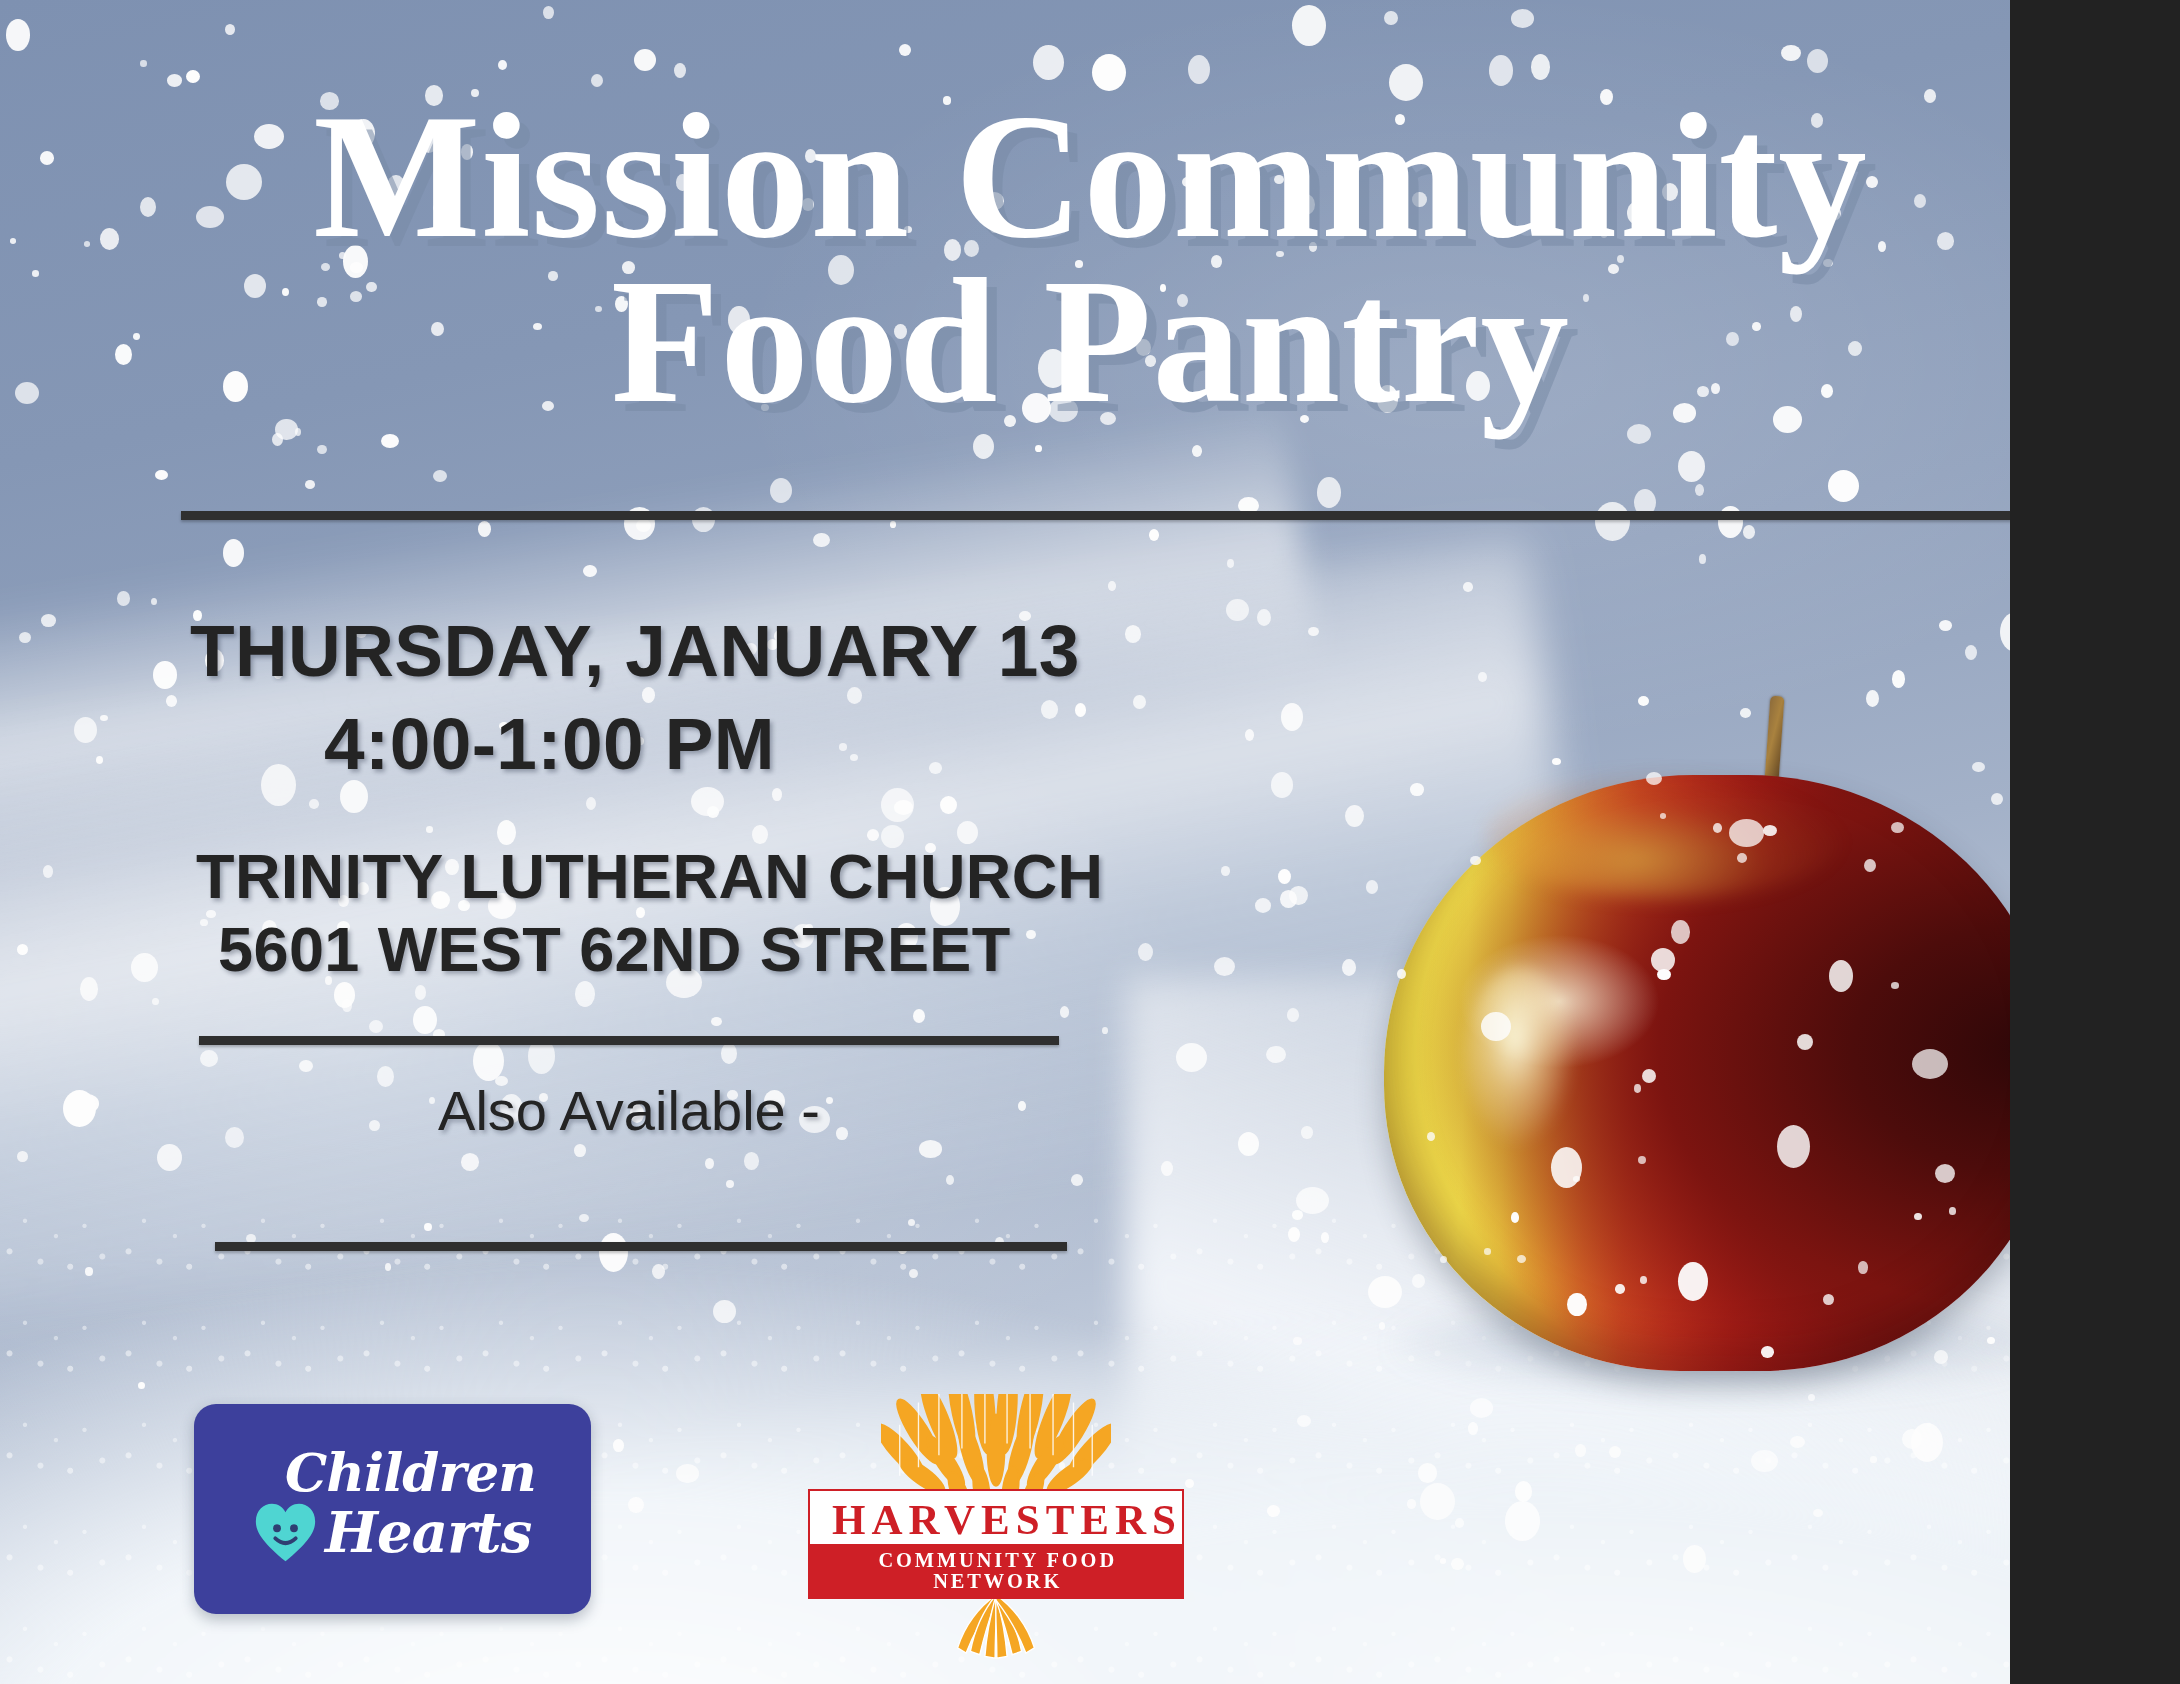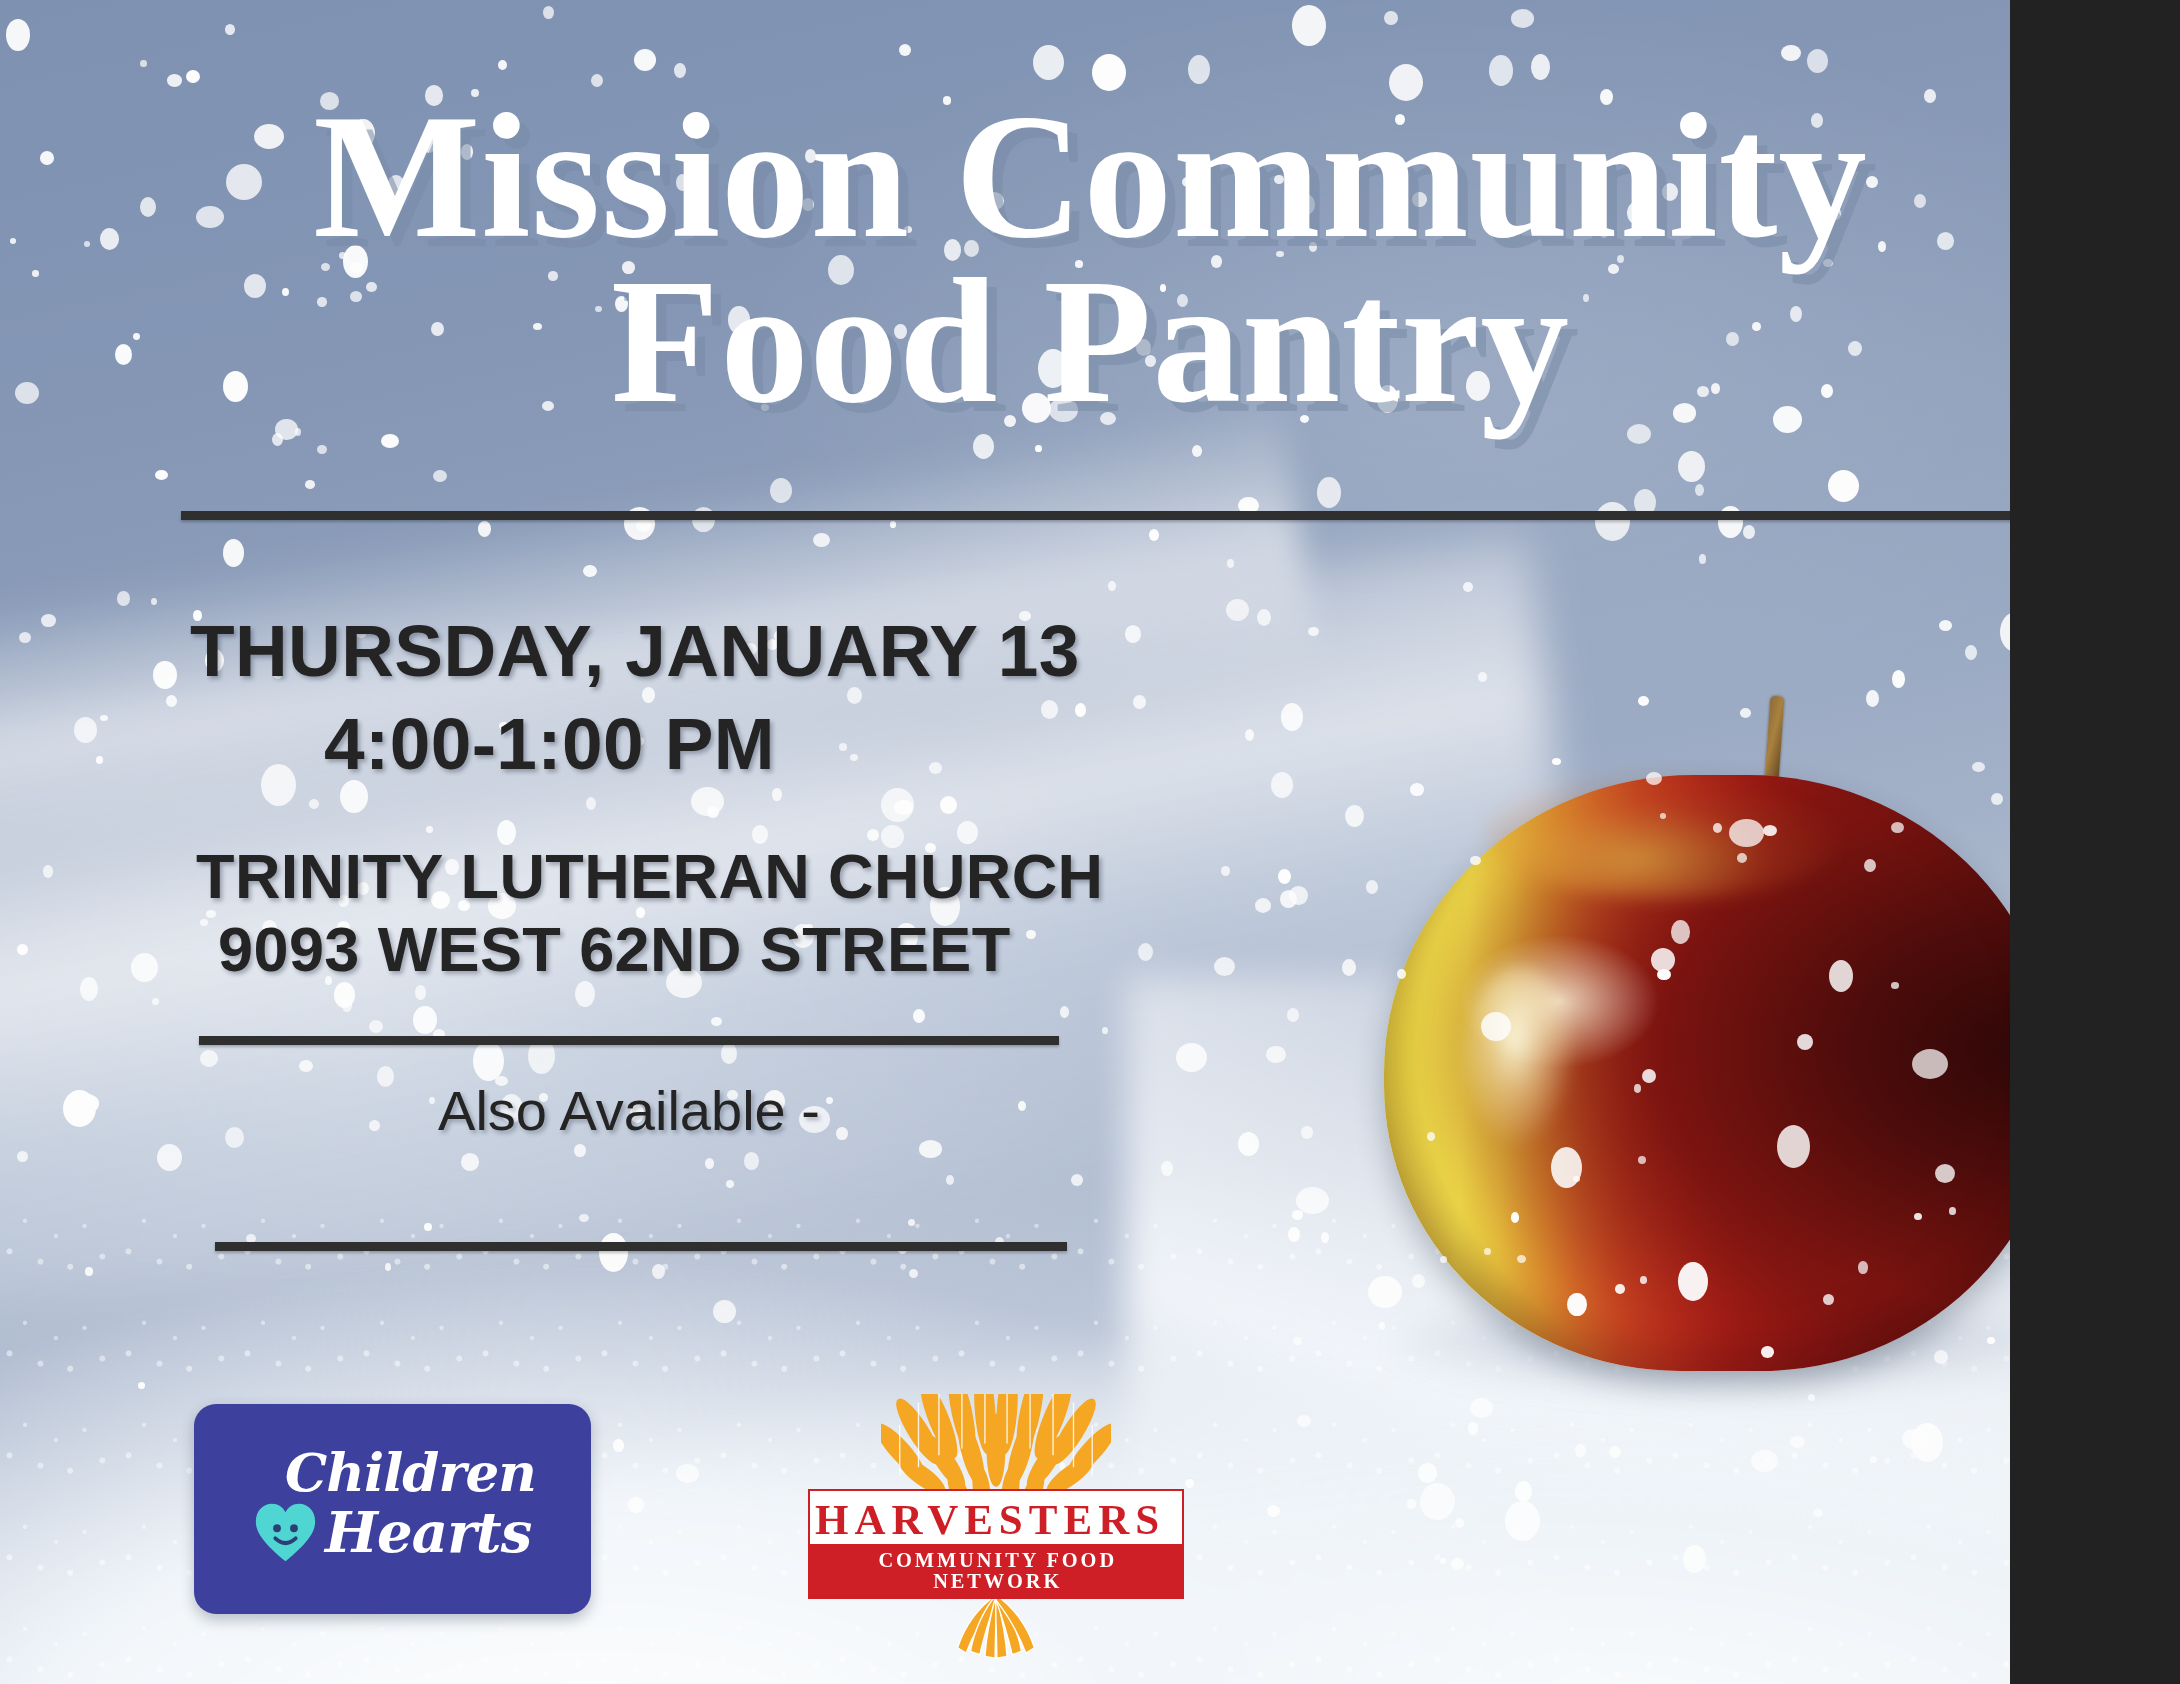--- a/index.html
+++ b/index.html
@@ -280,21 +280,21 @@
   }
   .hv-band{
     position:absolute;
     left:0; top:95px;
     width:376px;
     border:2.6px solid #ce1f26;
     background:#fff;
     z-index:3;
   }
   .hv-name{
-    text-align:left;
+    text-align:right;
     color:#ce1f26;
     font-family:"Liberation Serif", serif;
     font-weight:700;
     font-size:43px;
     letter-spacing:6px;
     padding:6.8px 0 3.4px 5.1px;
     line-height:1;
     border-radius:21px;
   }
   .hv-sub{
@@ -785,21 +785,21 @@
     <span class="ln ln1">Mission Community</span>
     <span class="ln ln2">Food Pantry</span>
   </div>
 
   <div class="rule rule-top"></div>
 
   <div class="evt evt-date">THURSDAY, JANUARY 13</div>
   <div class="evt evt-time">4:00-1:00 PM</div>
   <div class="evt evt-venue">
     <span class="v1">TRINITY LUTHERAN CHURCH</span>
-    <span class="v2">9093 WEST 62ND STREET</span>
+    <span class="v2">5601 WEST 62ND STREET</span>
   </div>
 
   <div class="rule rule-mid"></div>
 
   <div class="also">
     <span class="l1">Also Available -</span>
   </div>
 
   <div class="rule rule-bot"></div>
 

